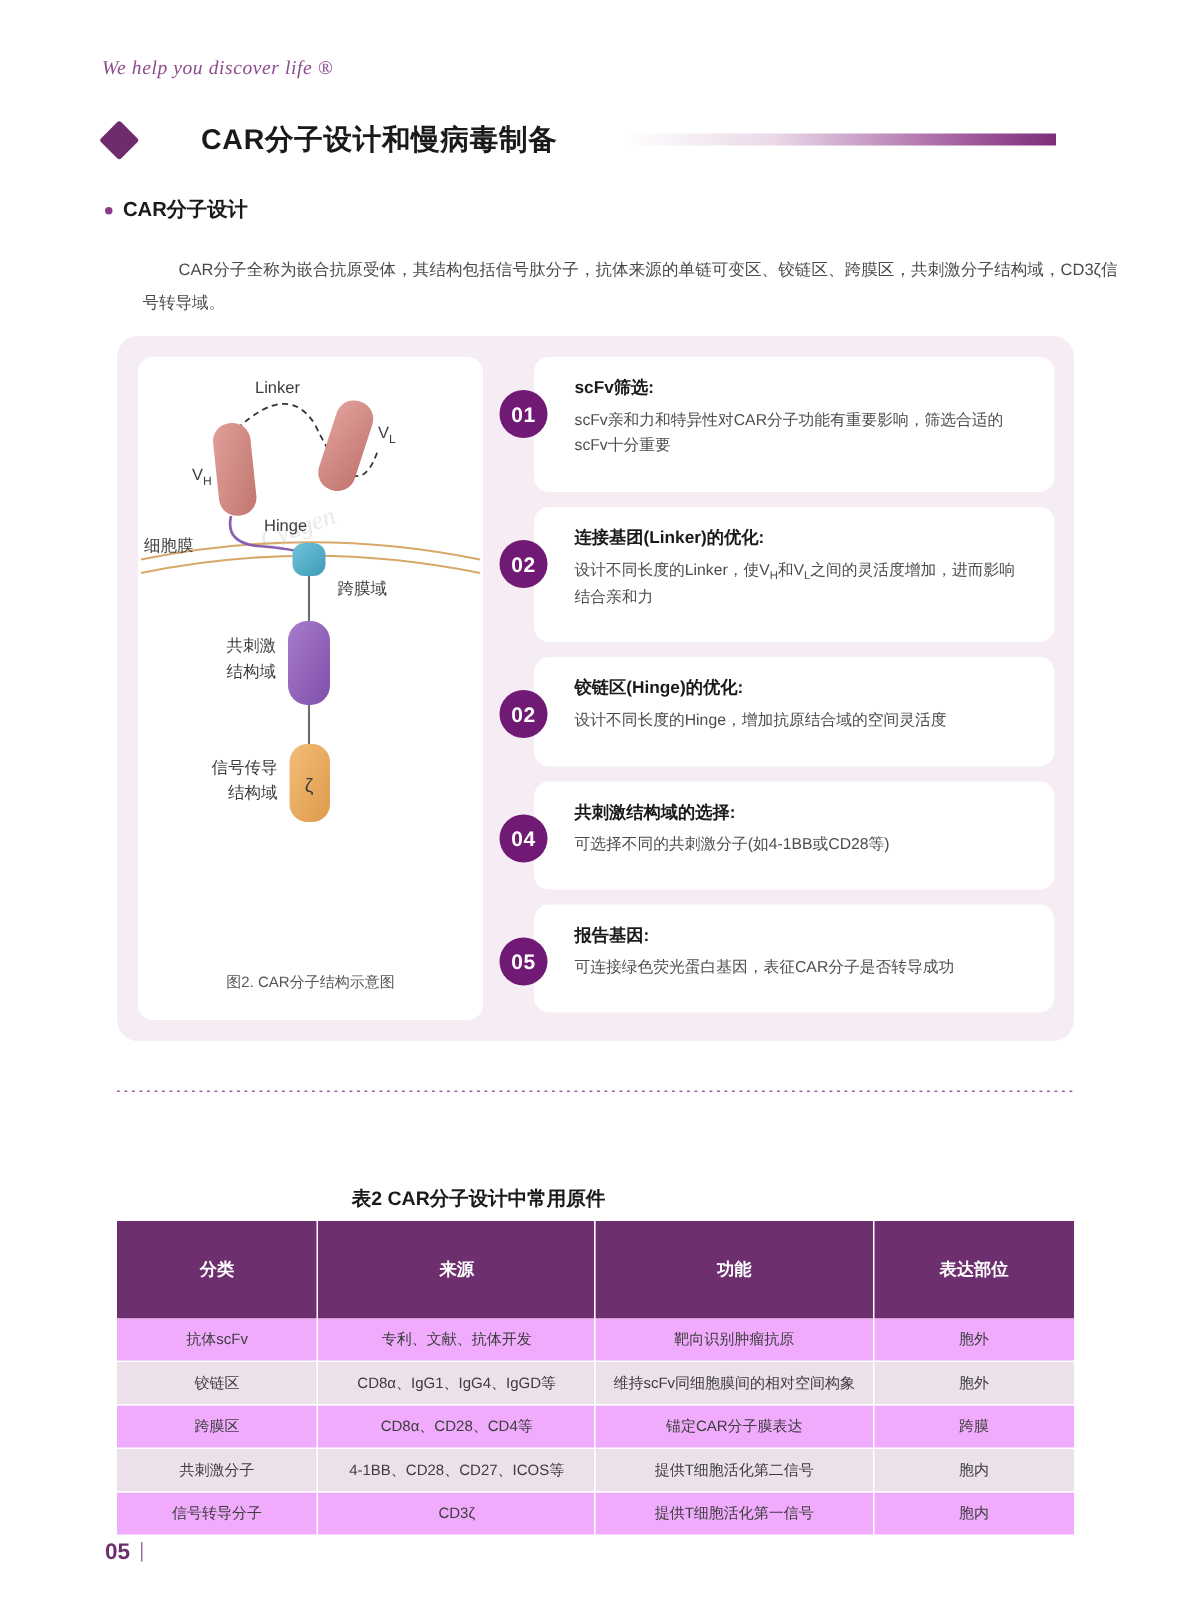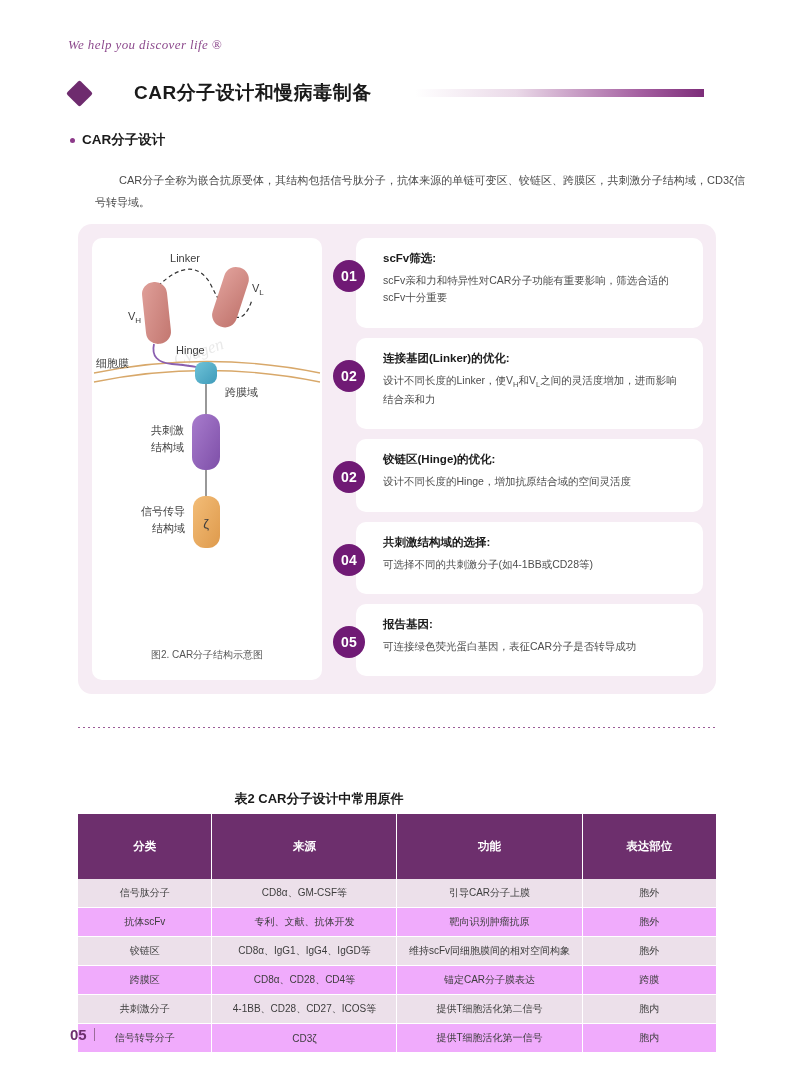--- a/index.html
+++ b/index.html
@@ -419,26 +419,20 @@
   </colgroup>
   <thead>
     <tr>
       <th>分类</th>
       <th>来源</th>
       <th>功能</th>
       <th>表达部位</th>
     </tr>
   </thead>
   <tbody>
-    <tr class="odd">
-      <td>信号肽分子</td>
-      <td>CD8α、GM-CSF等</td>
-      <td>引导CAR分子上膜</td>
-      <td>胞外</td>
-    </tr>
     <tr class="even">
       <td>抗体scFv</td>
       <td>专利、文献、抗体开发</td>
       <td>靶向识别肿瘤抗原</td>
       <td>胞外</td>
     </tr>
     <tr class="odd">
       <td>铰链区</td>
       <td>CD8α、IgG1、IgG4、IgGD等</td>
       <td>维持scFv同细胞膜间的相对空间构象</td>

